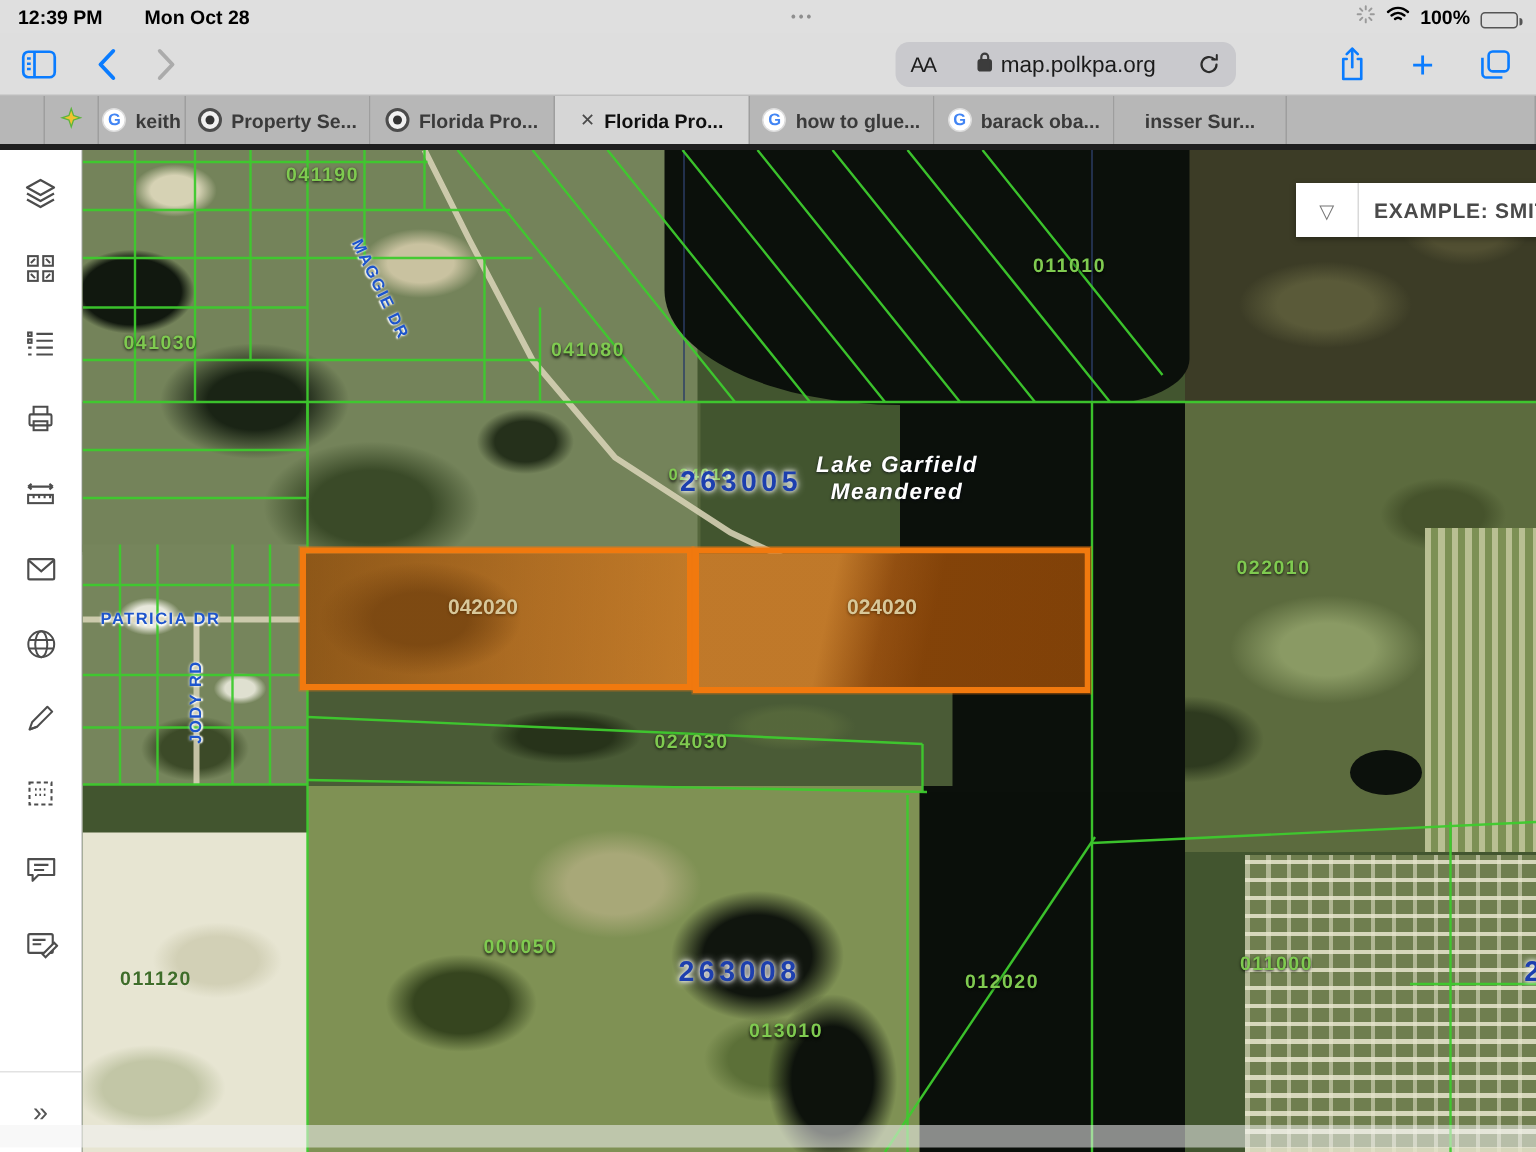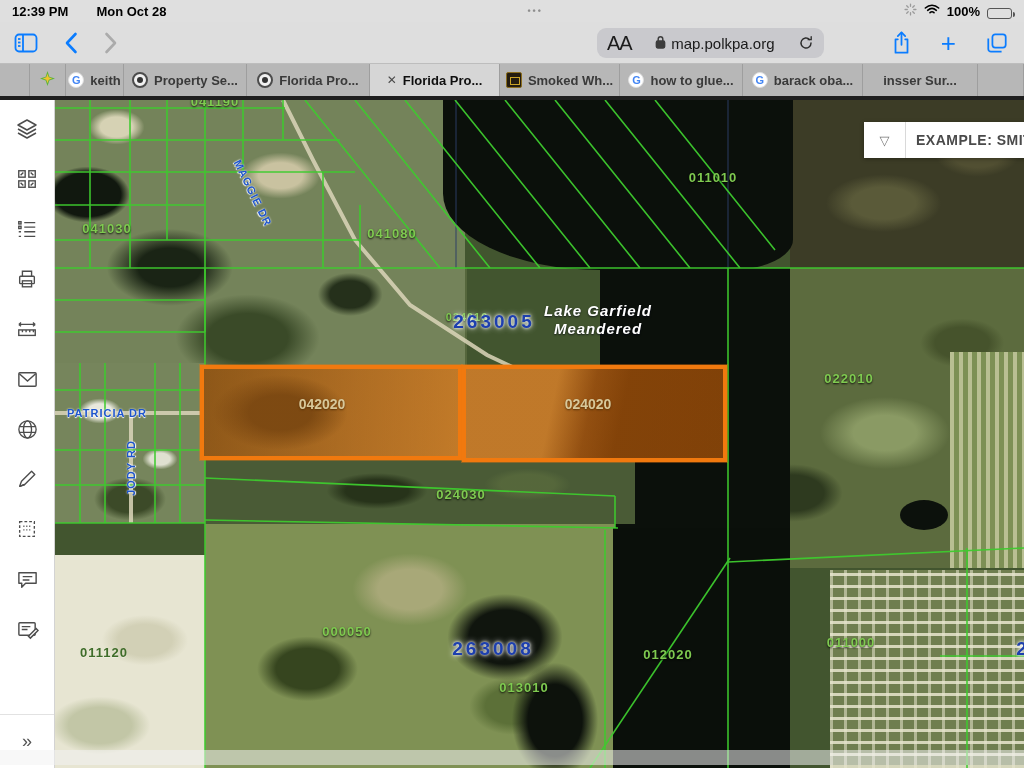--- a/index.html
+++ b/index.html
@@ -15,21 +15,21 @@
   .battery { width:25px; height:11px; border:1px solid #555; border-radius:3px; position:relative; padding:1px; }
   .battery .fill { background:#000; width:100%; height:100%; border-radius:1px; }
   .battery:after { content:""; position:absolute; right:-4px; top:3px; width:2px; height:5px; background:#555; border-radius:0 2px 2px 0; }
 
   
   .toolbar { height:42px; background:#dedede; border-bottom:1px solid #bdbdbd; position:relative; }
   .tb-left { position:absolute; left:14px; top:0; height:42px; display:flex; align-items:center; gap:26px; }
   .tb-right { position:absolute; right:16px; top:0; height:42px; display:flex; align-items:center; gap:30px; }
   .addrbar { position:absolute; left:597px; top:6px; width:227px; height:30px; background:#c9c9cd;
              border-radius:9px; display:flex; align-items:center; padding:0 10px; }
-  .addr-aa { font-size:20px; color:#1c1c1c; letter-spacing:-1px; }
+  .addr-aa { font-size:14px; color:#1c1c1c; letter-spacing:-1px; }
   .addr-center { flex:1; display:flex; align-items:center; justify-content:center; gap:5px;
                  font-size:15px; color:#1a1a1a; }
   .icnbtn { display:flex; align-items:center; justify-content:center; cursor:pointer; }
   .plus-glyph { font-size:26px; color:#0a7cff; font-weight:400; line-height:1; }
 
   
   .tabbar { height:36px; background:#bcbcbc; border-bottom:4px solid #1f1f1f; display:flex; }
   .tab { height:100%; display:flex; align-items:center; justify-content:center; gap:6px;
          background:#b7b7b7; border-right:1px solid #9e9e9e; font-size:13px; font-weight:600;
          color:#3a3a3a; overflow:hidden; white-space:nowrap; cursor:pointer; }
@@ -232,24 +232,20 @@
     <span>Property Se...</span>
   </div>
   <div class="tab" style="width:123px">
     <span class="fav polkpa"></span>
     <span>Florida Pro...</span>
   </div>
   <div class="tab active" style="width:130px">
     <span class="close">✕</span>
     <span>Florida Pro...</span>
   </div>
-  <div class="tab" style="width:120px">
-    <span class="fav gold"></span>
-    <span>Smoked Wh...</span>
-  </div>
   <div class="tab" style="width:123px">
     <span class="fav google">G</span>
     <span>how to glue...</span>
   </div>
   <div class="tab" style="width:120px">
     <span class="fav google">G</span>
     <span>barack oba...</span>
   </div>
   <div class="tab" style="width:115px">
     <span>insser Sur...</span>
@@ -379,21 +375,21 @@
         <path d="M550 430 V668"></path>
         <path d="M535 668 L675 458"></path>
         <path d="M673 462 L969 448"></path>
         <path d="M912 448 V668 M885 556 H969"></path>
       </g>
     </svg>
 
     <div class="hl left"></div>
     <div class="hl right"></div>
 
-    <span class="mlbl green" style="left:160px;top:1px">041190</span>
+    <span class="mlbl green" style="left:160px;top:16px">041190</span>
     <span class="mlbl green" style="left:658px;top:77px">011010</span>
     <span class="mlbl green" style="left:52px;top:128px">041030</span>
     <span class="mlbl green" style="left:337px;top:133px">041080</span>
     <span class="mlbl green small" style="left:412px;top:217px">024010</span>
     <span class="mlbl section" style="left:439px;top:222px">263005</span>
     <span class="mlbl water" style="left:543px;top:210px">Lake Garfield</span>
     <span class="mlbl water" style="left:543px;top:228px">Meandered</span>
     <span class="mlbl green" style="left:794px;top:278px">022010</span>
     <span class="mlbl" style="left:267px;top:304px;color:#d8c89a;font-size:14px;text-shadow:0 1px 2px #5a3208;z-index:41">042020</span>
     <span class="mlbl" style="left:533px;top:304px;color:#d8c89a;font-size:14px;text-shadow:0 1px 2px #5a3208;z-index:41">024020</span>

